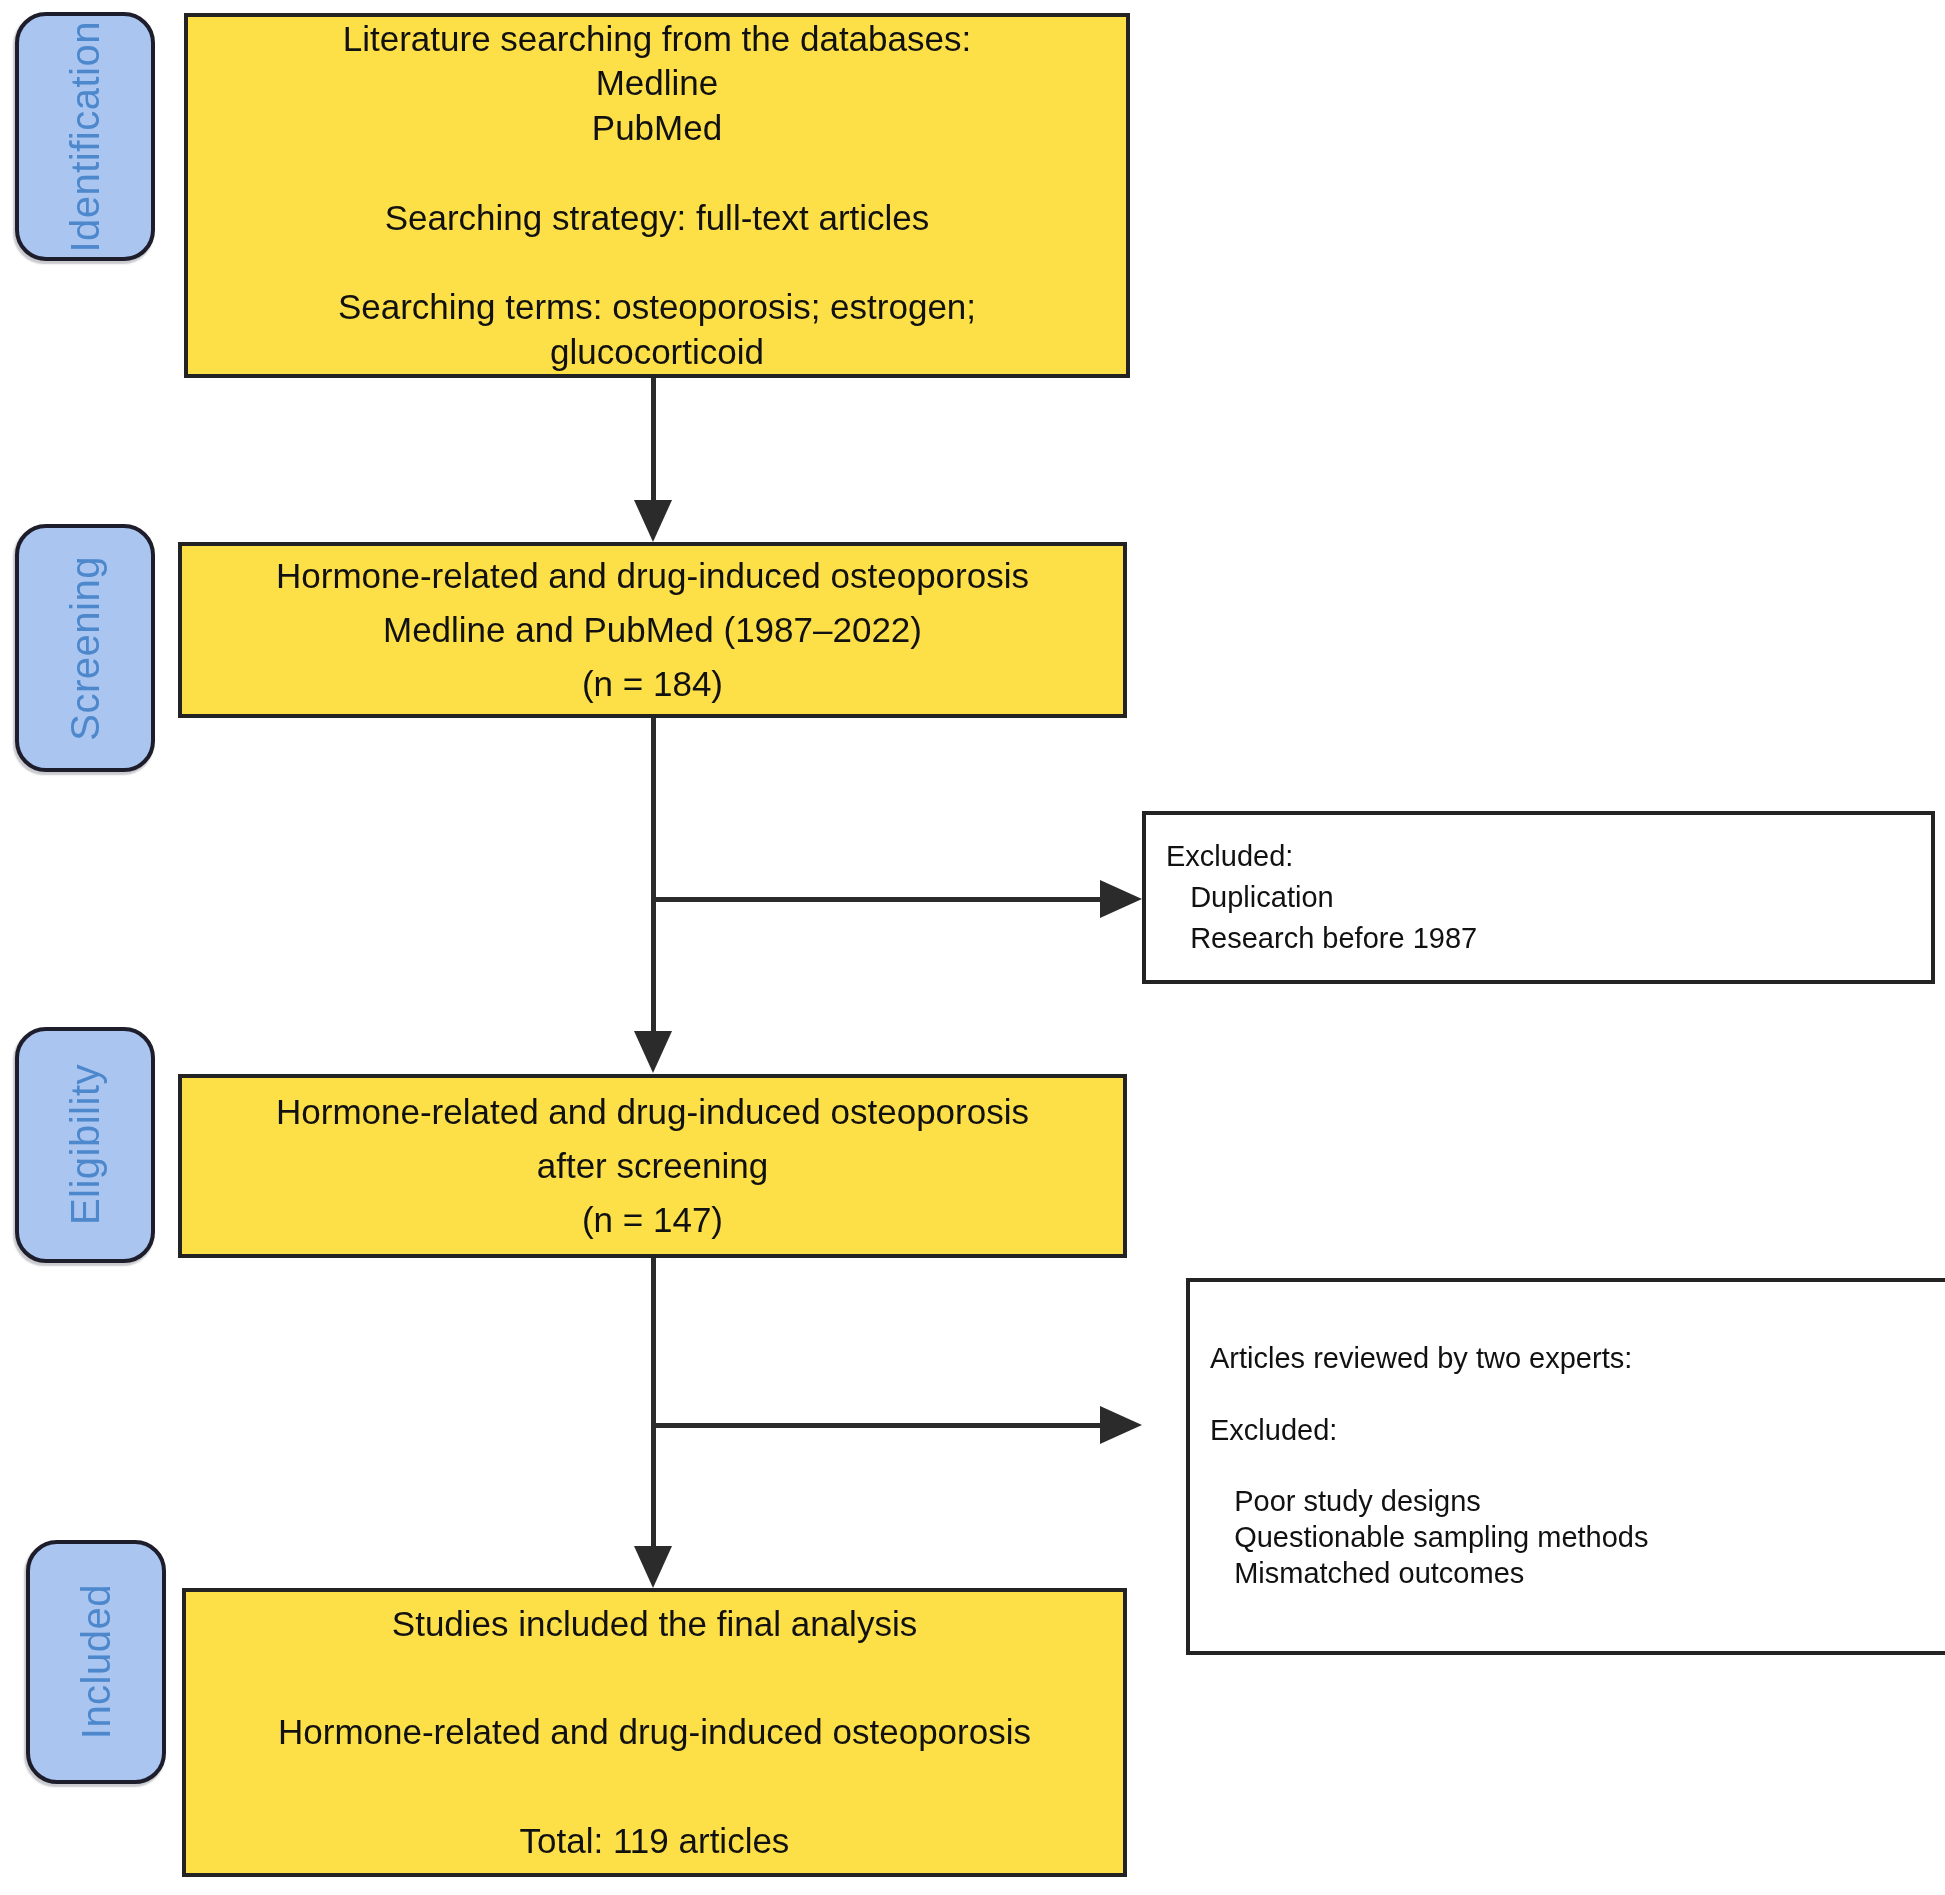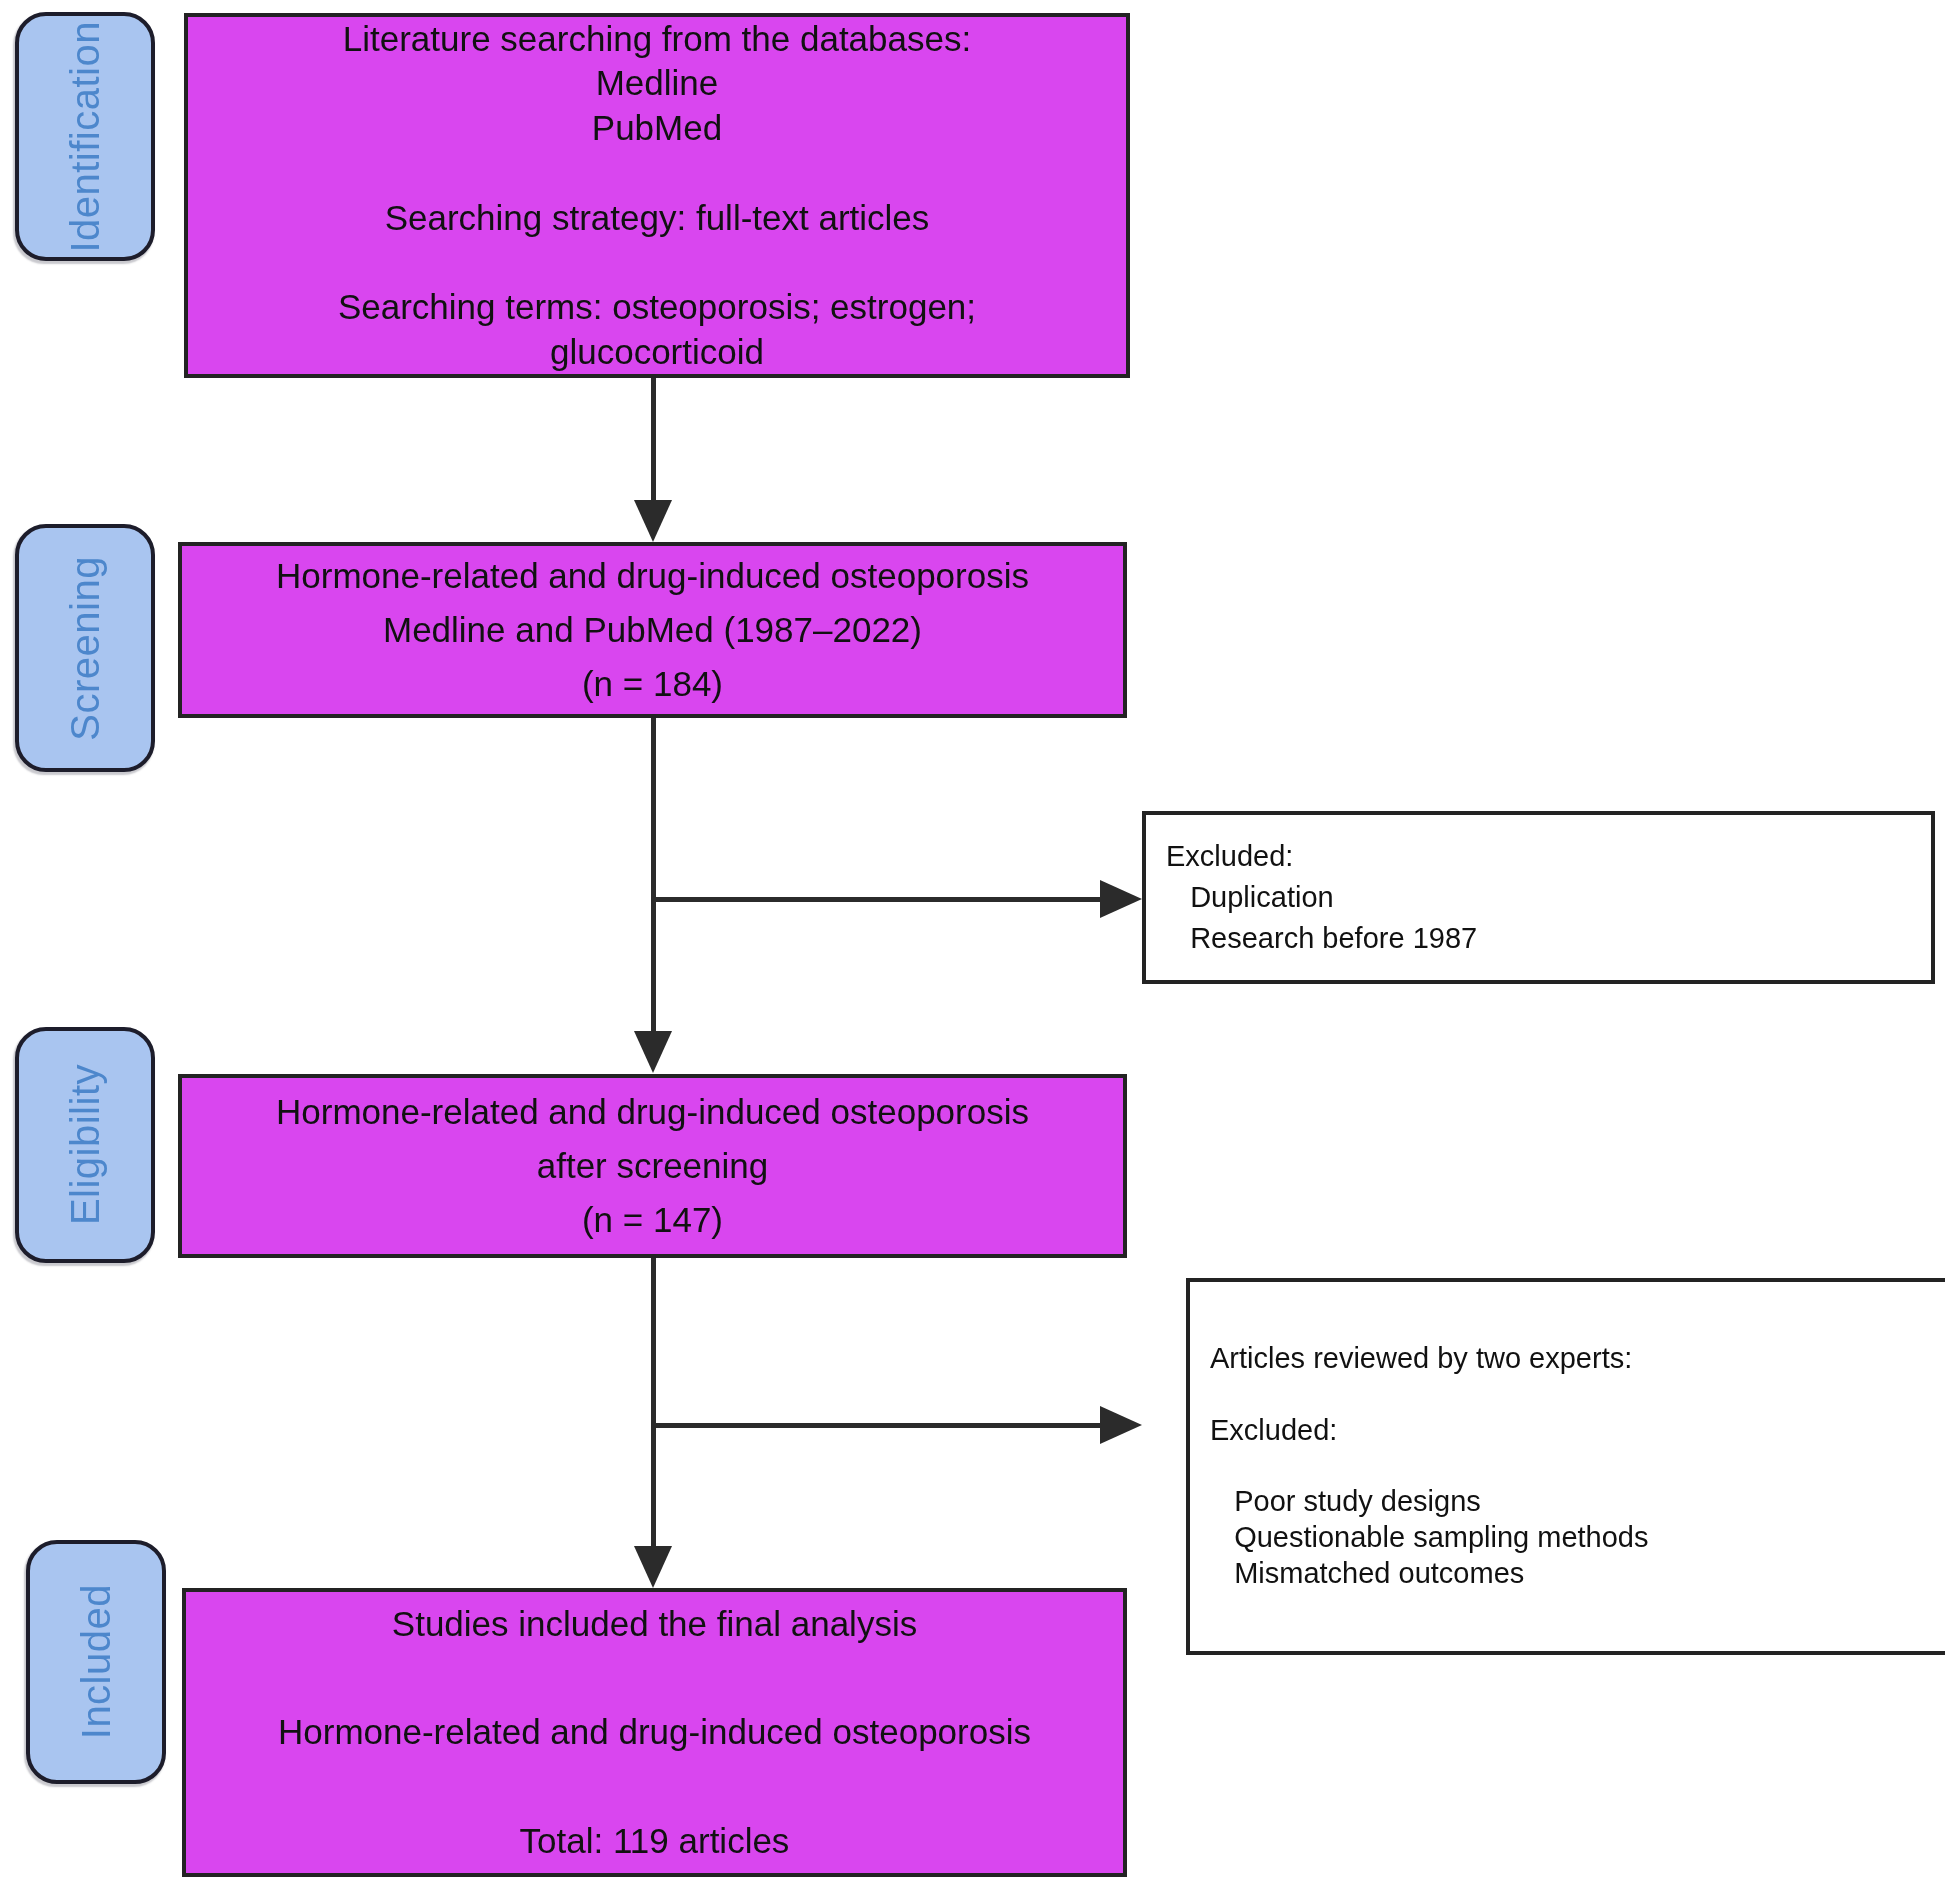--- a/index.html
+++ b/index.html
@@ -31,21 +31,21 @@
     transform: rotate(180deg);
     font-size: 40px;
     letter-spacing: 0.5px;
     color: #4d87cc;
     font-weight: normal;
     white-space: nowrap;
   }
   
   .flowbox {
     position: absolute;
-    background: #d946ef;
+    background: #fde047;
     border: 4.8px solid #232323;
     display: flex;
     align-items: center;
     justify-content: center;
     text-align: center;
     color: #111111;
     font-size: 35px;
     white-space: pre-wrap;
     box-sizing: border-box;
   }

